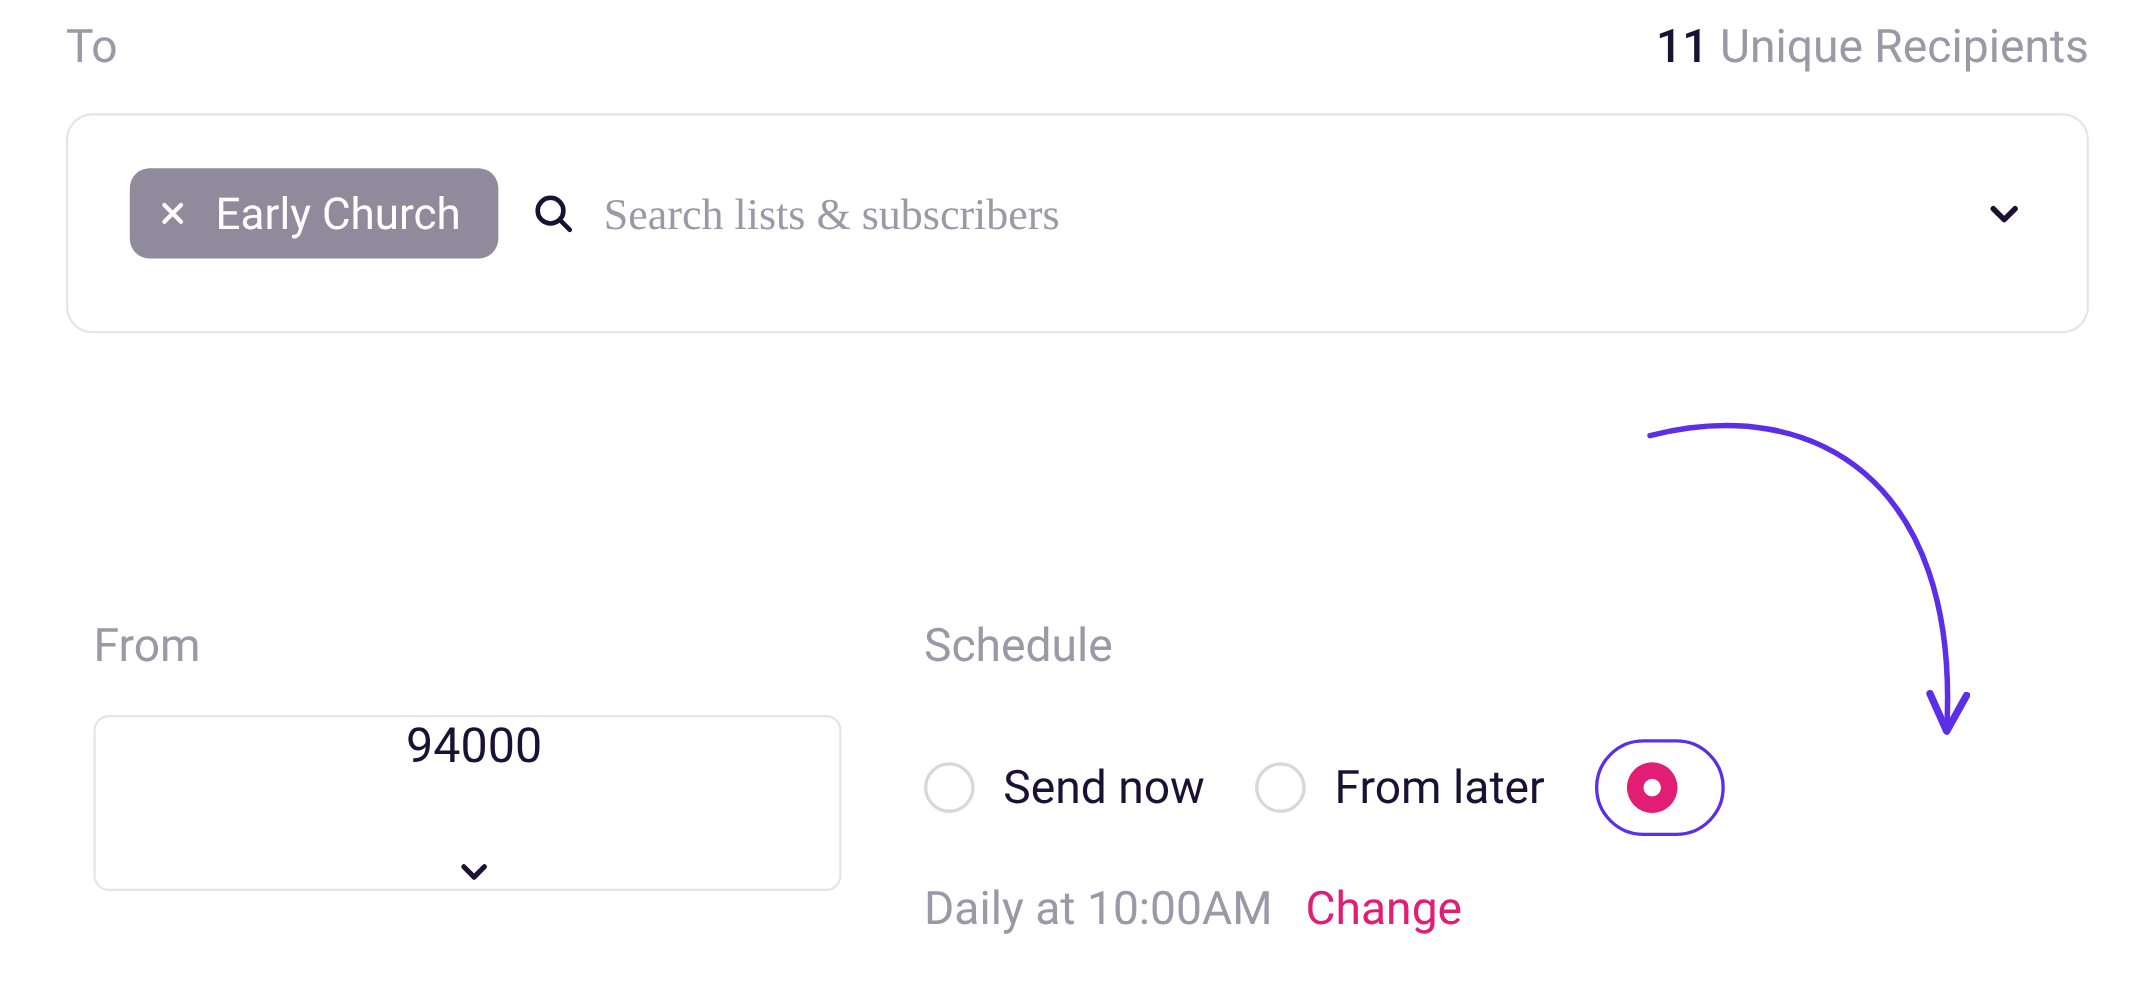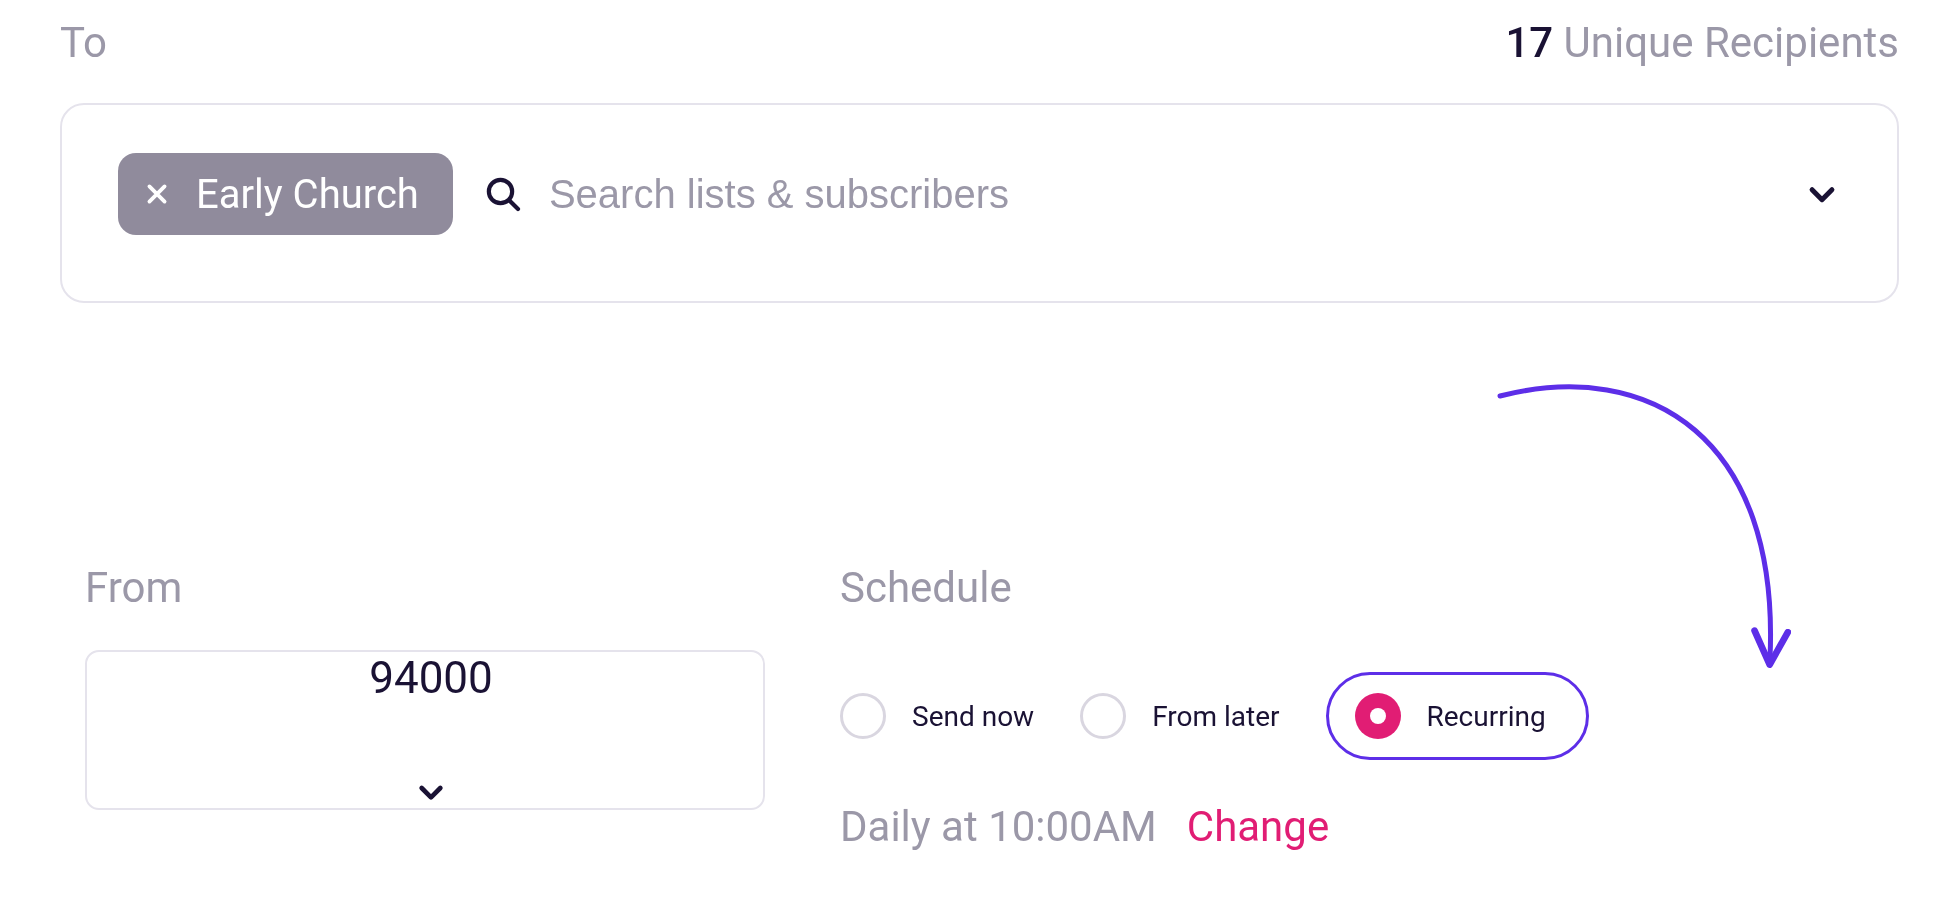--- a/index.html
+++ b/index.html
@@ -90,21 +90,21 @@
   .search-wrap svg.mag {
     width: 40px; height: 40px;
     stroke: var(--text-dark);
     stroke-width: 2.5;
     fill: none;
   }
   .search-input {
     border: none;
     outline: none;
     font-size: 40px;
-    font-family: Liberation Sans, sans-serif;
+    font-family: Liberation Serif, serif;
     color: var(--text-dark);
     background: transparent;
     flex: 1;
     height: 100%;
   }
   .search-input::placeholder { color: var(--text-muted); }
   .to-caret {
     position: absolute;
     right: 58px;
     top: 72px;
@@ -142,21 +142,21 @@
   .schedule-options {
     margin-top: 60px;
     display: flex;
     align-items: center;
     gap: 46px;
   }
   .radio-item {
     display: flex;
     align-items: center;
     gap: 26px;
-    font-size: 28px;
+    font-size: 42px;
     color: var(--text-dark);
     cursor: pointer;
     white-space: nowrap;
   }
   .radio-item.pill {
     border: 3px solid var(--accent-purple);
     border-radius: 999px;
     padding: 18px 40px 18px 26px;
   }
   .radio-circle {
@@ -203,21 +203,21 @@
   }
 </style>
 </head>
 <body>
 
 <div class="canvas">
 
   <div class="row-top">
     <div class="label">To</div>
     <div class="recipients">
-      <span class="count">17</span>
+      <span class="count">11</span>
       <span>Unique Recipients</span>
     </div>
   </div>
 
   <div class="to-box">
     <div class="chip">
       <span class="x">
         <svg viewBox="0 0 24 24">
             <path d="M5 5 L19 19 M19 5 L5 19" stroke-linecap="round"></path>
           </svg>
@@ -257,21 +257,20 @@
         <label class="radio-item">
           <span class="radio-circle"></span>
           <span>Send now</span>
         </label>
         <label class="radio-item">
           <span class="radio-circle"></span>
           <span>From later</span>
         </label>
         <label class="radio-item pill">
           <span class="radio-circle checked"></span>
-          <span>Recurring</span>
         </label>
       </div>
 
       <div class="schedule-desc">
         <span>Daily at 10:00AM</span>
         <span class="change">Change</span>
       </div>
     </div>
 
   </div>

